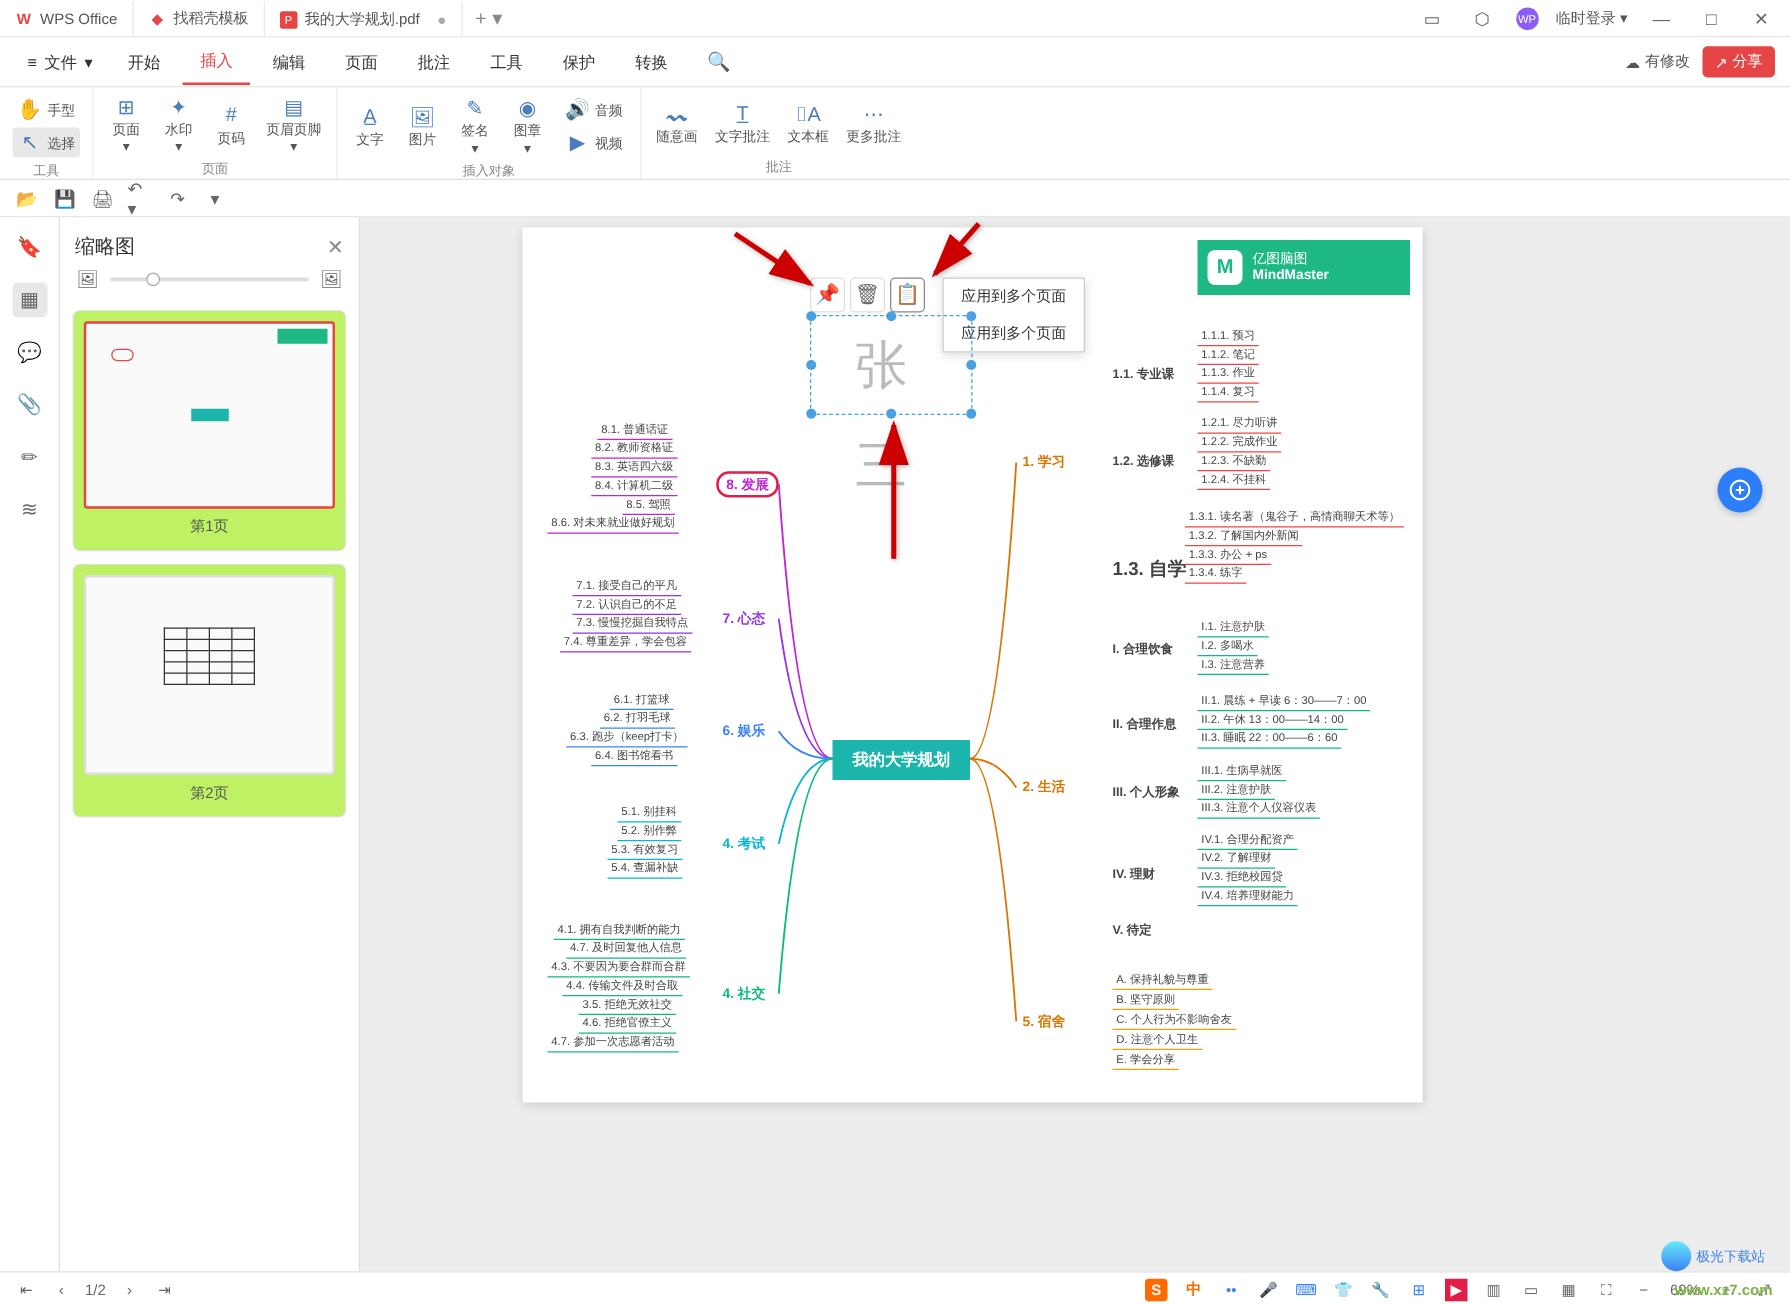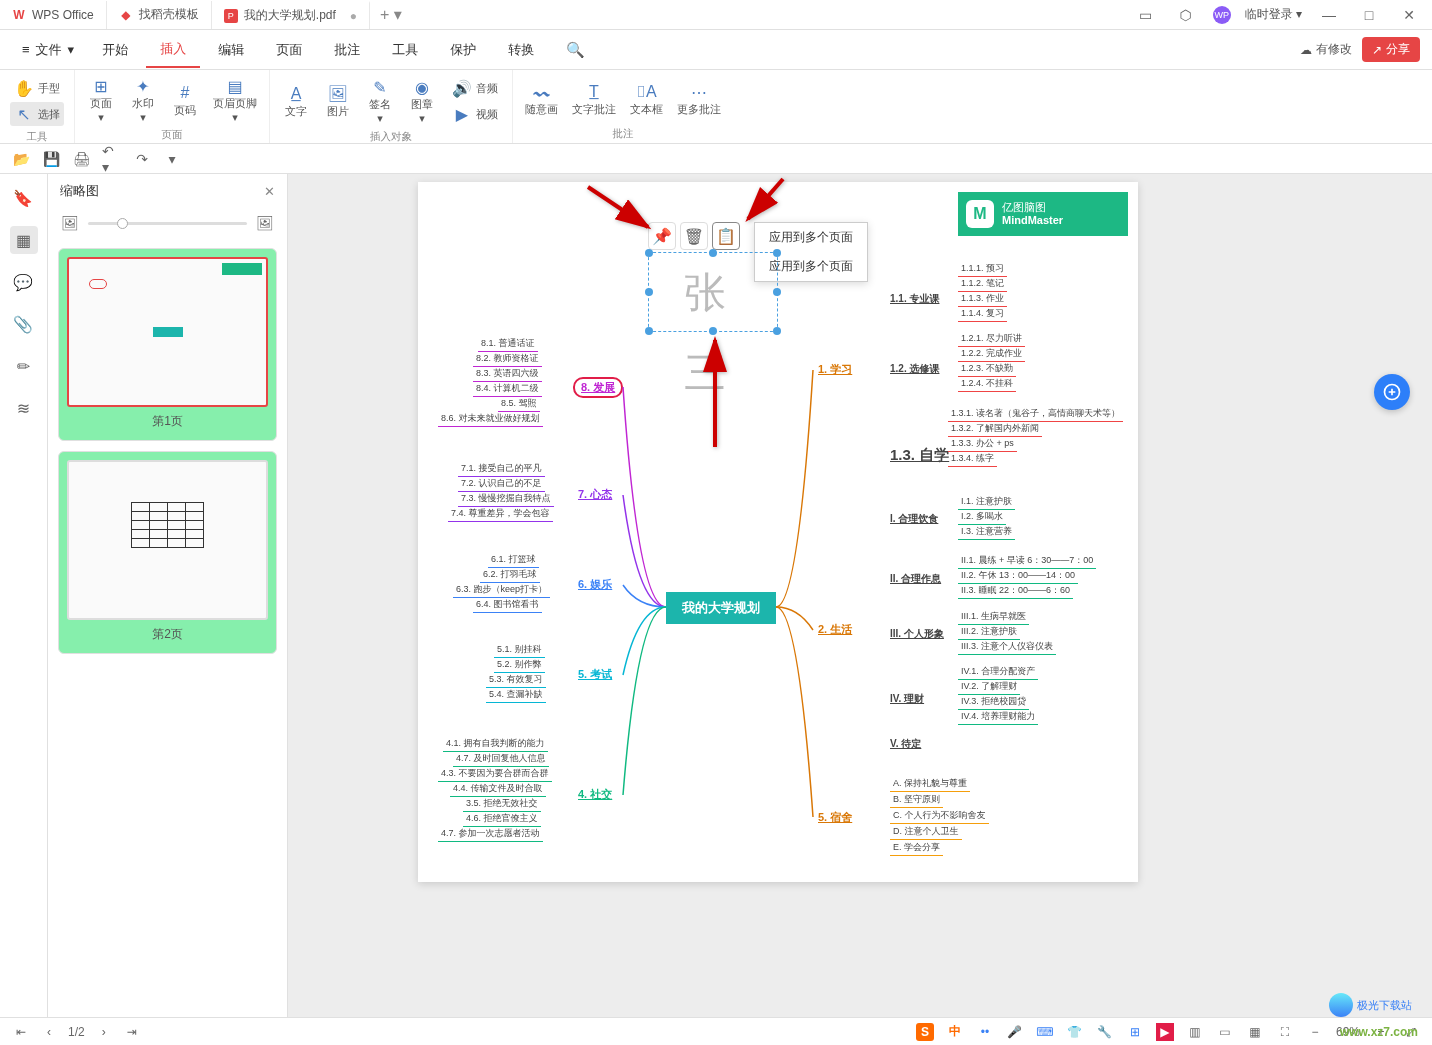--- a/index.html
+++ b/index.html
@@ -34,27 +34,27 @@
 
 .quickbar { height: 30px; background: #fff; display: flex; align-items: center; padding: 0 12px; gap: 10px; border-bottom: 1px solid #e0e0e0; }
 .qbtn { width: 20px; height: 20px; display: flex; align-items: center; justify-content: center; color: #666; cursor: pointer; font-size: 14px; }
 
 .workspace { display: flex; height: calc(1045px - 30px - 40px - 74px - 30px - 28px); }
 .side-rail { width: 48px; background: #fff; border-right: 1px solid #e0e0e0; display: flex; flex-direction: column; align-items: center; padding-top: 10px; gap: 14px; }
 .rail-btn { width: 28px; height: 28px; display: flex; align-items: center; justify-content: center; color: #666; cursor: pointer; border-radius: 4px; }
 .rail-btn.active { background: #e8e8e8; }
 
 .thumb-panel { width: 240px; background: #fff; border-right: 1px solid #e0e0e0; display: flex; flex-direction: column; }
-.thumb-head { height: 34px; display: flex; align-items: center; padding: 0 12px; font-size: 13px; color: #333; }
+.thumb-head { height: 34px; display: flex; align-items: flex-end; padding: 0 12px; font-size: 16px; color: #333; }
 .thumb-close { margin-left: auto; color: #888; cursor: pointer; }
 .thumb-ctrl { height: 30px; display: flex; align-items: center; padding: 0 12px; gap: 8px; }
 .zoom-slider { flex: 1; height: 3px; background: #ddd; position: relative; border-radius: 2px; }
 .zoom-thumb { position: absolute; left: 18%; top: -4px; width: 11px; height: 11px; background: #fff; border: 1px solid #aaa; border-radius: 50%; }
 .thumb-list { flex: 1; overflow-y: auto; padding: 10px; }
-.thumb-card { background: #86efac; border: 1px solid #e0e0e0; border-radius: 6px; padding: 8px; margin-bottom: 10px; }
+.thumb-card { background: #bef264; border: 1px solid #e0e0e0; border-radius: 6px; padding: 8px; margin-bottom: 10px; }
 .thumb-img { width: 100%; height: 150px; background: #fafafa; border: 2px solid #e64545; border-radius: 3px; position: relative; overflow: hidden; }
 .thumb-img.noborder { border-color: #ddd; height: 160px; }
 .thumb-caption { text-align: center; font-size: 12px; color: #555; padding: 6px 0 2px; }
 
 .canvas { flex: 1; background: #ededed; position: relative; overflow: hidden; }
 .page { position: absolute; left: 420px; top: 190px; width: 720px; height: 700px; background: #fff; box-shadow: 0 2px 8px rgba(0,0,0,0.15); transform: scale(1); transform-origin: top left; }
 .canvas-content { position: absolute; inset: 0; }
 
 .mindmaster { position: absolute; right: 10px; top: 10px; width: 170px; height: 44px; background: #1db884; display: flex; align-items: center; padding: 0 8px; gap: 8px; color: #fff; }
 .mm-logo { width: 28px; height: 28px; background: #fff; border-radius: 6px; display: flex; align-items: center; justify-content: center; color: #1db884; font-weight: bold; }
@@ -66,21 +66,21 @@
 
 .sig-toolbar { position: absolute; left: 230px; top: 40px; display: flex; gap: 4px; }
 .sig-tbtn { width: 28px; height: 28px; background: #fff; border: 1px solid #ddd; border-radius: 4px; display: flex; align-items: center; justify-content: center; color: #666; cursor: pointer; }
 .sig-menu { position: absolute; left: 336px; top: 40px; background: #fff; border: 1px solid #ccc; box-shadow: 0 2px 8px rgba(0,0,0,0.15); }
 .sig-menu-item { padding: 6px 14px; font-size: 12px; color: #333; cursor: pointer; white-space: nowrap; }
 
 .arrow { position: absolute; }
 
 .center-node { position: absolute; left: 248px; top: 410px; width: 110px; height: 32px; background: #1cb5ac; color: #fff; font-size: 13px; display: flex; align-items: center; justify-content: center; font-weight: bold; }
 
-.branch-label { position: absolute; font-size: 11px; font-weight: bold; text-decoration: underline; }
+.branch-label { position: absolute; font-size: 11px; font-weight: bold; }
 .leaf { position: absolute; font-size: 9px; color: #444; white-space: nowrap; border-bottom: 1px solid; padding: 0 3px 1px; }
 
 .float-btn { position: absolute; right: 22px; top: 200px; width: 36px; height: 36px; background: #2d7ff9; border-radius: 50%; display: flex; align-items: center; justify-content: center; color: #fff; box-shadow: 0 2px 6px rgba(0,0,0,0.2); }
 
 .statusbar { position: absolute; bottom: 0; left: 0; right: 0; height: 28px; background: #fff; border-top: 1px solid #e0e0e0; display: flex; align-items: center; padding: 0 12px; font-size: 12px; color: #666; }
 .sb-group { display: flex; align-items: center; gap: 10px; }
 .sb-right { margin-left: auto; display: flex; align-items: center; gap: 12px; }
 .sb-icon { width: 18px; height: 18px; display: flex; align-items: center; justify-content: center; cursor: pointer; }
 .watermark { position: absolute; right: 14px; bottom: 6px; font-size: 12px; color: #7cb342; font-weight: bold; margin-left: 48px; }
 .watermark2 { position: absolute; right: 20px; bottom: 28px; display: flex; align-items: center; gap: 4px; font-size: 11px; color: #3b82f6; }
@@ -401,21 +401,21 @@
         <div class="leaf" style="left:40px;top:295px;border-color:#9333ea">7.2. 认识自己的不足</div>
         <div class="leaf" style="left:40px;top:310px;border-color:#9333ea">7.3. 慢慢挖掘自我特点</div>
         <div class="leaf" style="left:30px;top:325px;border-color:#9333ea">7.4. 尊重差异，学会包容</div>
 
         <div class="branch-label" style="left:160px;top:395px;color:#3b82f6">6. 娱乐</div>
         <div class="leaf" style="left:70px;top:371px;border-color:#3b82f6">6.1. 打篮球</div>
         <div class="leaf" style="left:62px;top:386px;border-color:#3b82f6">6.2. 打羽毛球</div>
         <div class="leaf" style="left:35px;top:401px;border-color:#3b82f6">6.3. 跑步（keep打卡）</div>
         <div class="leaf" style="left:55px;top:416px;border-color:#3b82f6">6.4. 图书馆看书</div>
 
-        <div class="branch-label" style="left:160px;top:485px;color:#06b6d4">5. 考试</div>
+        <div class="branch-label" style="left:160px;top:485px;color:#06b6d4">4. 考试</div>
         <div class="leaf" style="left:76px;top:461px;border-color:#06b6d4">5.1. 别挂科</div>
         <div class="leaf" style="left:76px;top:476px;border-color:#06b6d4">5.2. 别作弊</div>
         <div class="leaf" style="left:68px;top:491px;border-color:#06b6d4">5.3. 有效复习</div>
         <div class="leaf" style="left:68px;top:506px;border-color:#06b6d4">5.4. 查漏补缺</div>
 
         <div class="branch-label" style="left:160px;top:605px;color:#10b981">4. 社交</div>
         <div class="leaf" style="left:25px;top:555px;border-color:#10b981">4.1. 拥有自我判断的能力</div>
         <div class="leaf" style="left:35px;top:570px;border-color:#10b981">4.7. 及时回复他人信息</div>
         <div class="leaf" style="left:20px;top:585px;border-color:#10b981">4.3. 不要因为要合群而合群</div>
         <div class="leaf" style="left:32px;top:600px;border-color:#10b981">4.4. 传输文件及时合取</div>

